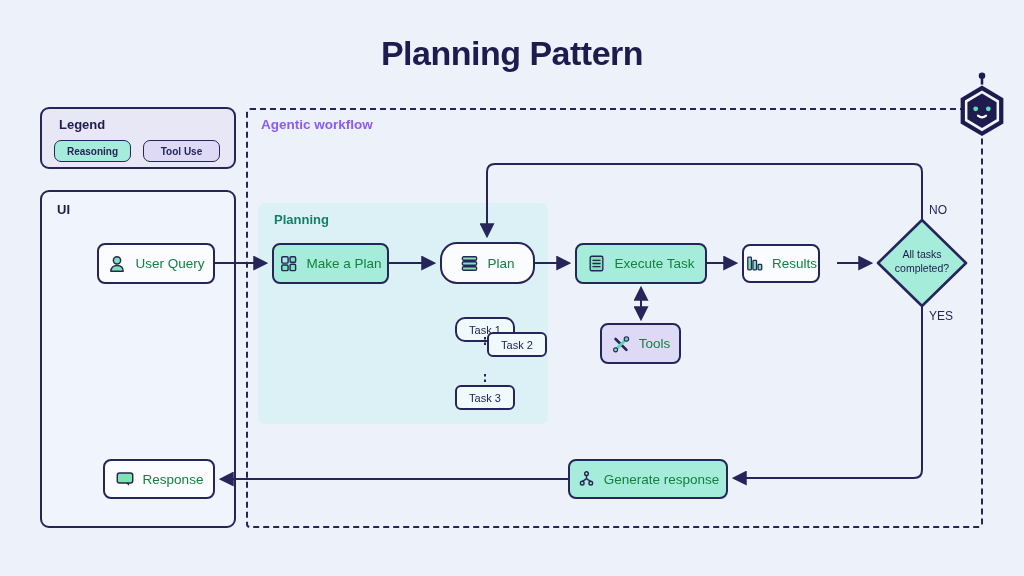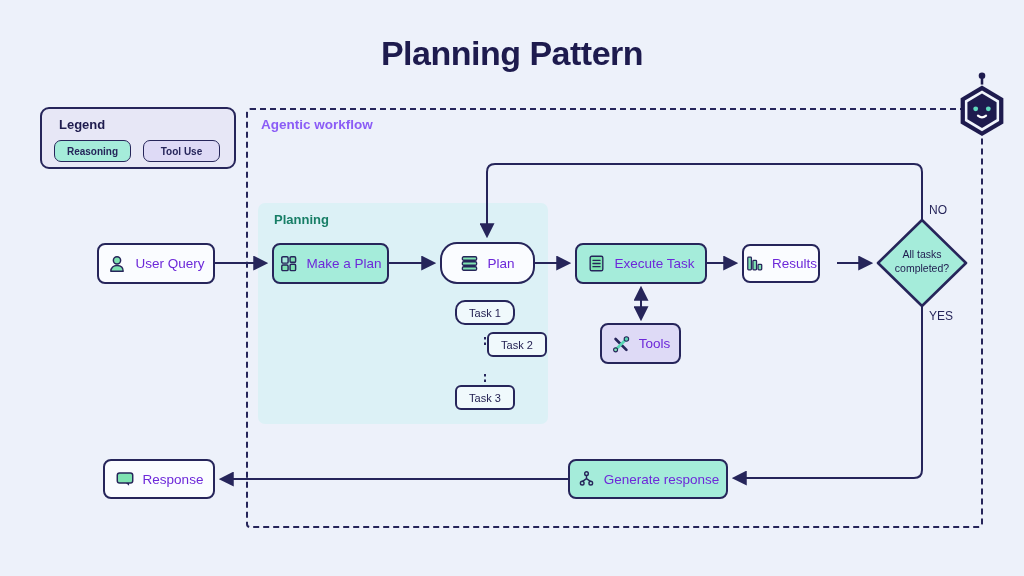--- a/index.html
+++ b/index.html
@@ -33,40 +33,40 @@
     border:2px dashed #26255a;border-radius:4px;box-sizing:border-box;
   }
   #workflow-title{left:261px;top:117px;font-size:13.5px;font-weight:bold;color:#8b5cf6;}
   
   #planning-region{left:258px;top:203px;width:290px;height:221px;background:#dcf1f6;border-radius:7px;}
   #planning-label{left:274px;top:212px;font-size:13px;font-weight:bold;color:#177e66;}
   
   .node{
     border:2px solid #26255a;border-radius:8px;box-sizing:border-box;
     display:flex;align-items:center;justify-content:center;gap:8px;
-    font-size:13.5px;color:#6d28d9;background:#fafcff;
+    font-size:13.5px;color:#15803d;background:#fafcff;
   }
   .node .ic{display:flex;align-items:center;}
   .node-teal{background:#a5ecda;}
   .node-lav{background:#dedaf6;}
   #node-user-query{left:97px;top:243px;width:118px;height:41px;}
   #node-response{left:103px;top:459px;width:112px;height:40px;}
   #node-make-plan{left:272px;top:243px;width:117px;height:41px;}
   #node-plan{left:440px;top:242px;width:95px;height:42px;border-radius:17px;}
   #node-execute{left:575px;top:243px;width:132px;height:41px;}
   #node-results{left:742px;top:244px;width:78px;height:39px;}
   #node-tools{left:600px;top:323px;width:81px;height:41px;}
   #node-genresp{left:568px;top:459px;width:160px;height:40px;}
   .task{
     position:absolute;left:455px;width:60px;height:25px;
     border:2px solid #26255a;border-radius:6px;background:#f0f9fc;
     font-size:11px;color:#1e1b4e;display:flex;align-items:center;justify-content:center;
     box-sizing:border-box;
   }
-  #task-1{top:300px;border-radius:10px;} #task-2{top:332px;margin-left:32px;} #task-3{top:385px;}
+  #task-1{top:317px;border-radius:10px;} #task-2{top:332px;margin-left:32px;} #task-3{top:385px;}
   
   #decision-text{
     left:884px;top:248px;width:76px;text-align:center;
     font-size:10.5px;line-height:1.3;color:#1e1b4e;
   }
   #label-no{left:929px;top:203px;font-size:12px;}
   #label-yes{left:929px;top:309px;font-size:12px;}
   
   #overlay{left:0;top:0;pointer-events:none;}
   
@@ -78,20 +78,23 @@
 <div id="stage">
 
   <div id="title" class="abs">Planning Pattern</div>
 
   <div id="legend" class="abs panel">
     <div class="panel-title">Legend</div>
     <div id="badge-reasoning" class="badge">Reasoning</div>
     <div id="badge-tooluse" class="badge">Tool Use</div>
   </div>
 
+  <div id="ui-panel" class="abs panel">
+    <div class="panel-title">UI</div>
+  </div>
 
   <div id="workflow" class="abs"></div>
   <div id="workflow-title" class="abs panel-title">Agentic workflow</div>
 
   <div id="planning-region" class="abs"></div>
   <div id="planning-label" class="abs">Planning</div>
 
   <div id="node-user-query" class="abs node">
     <span class="ic">
       <svg width="20" height="20" viewBox="0 0 22 22">

